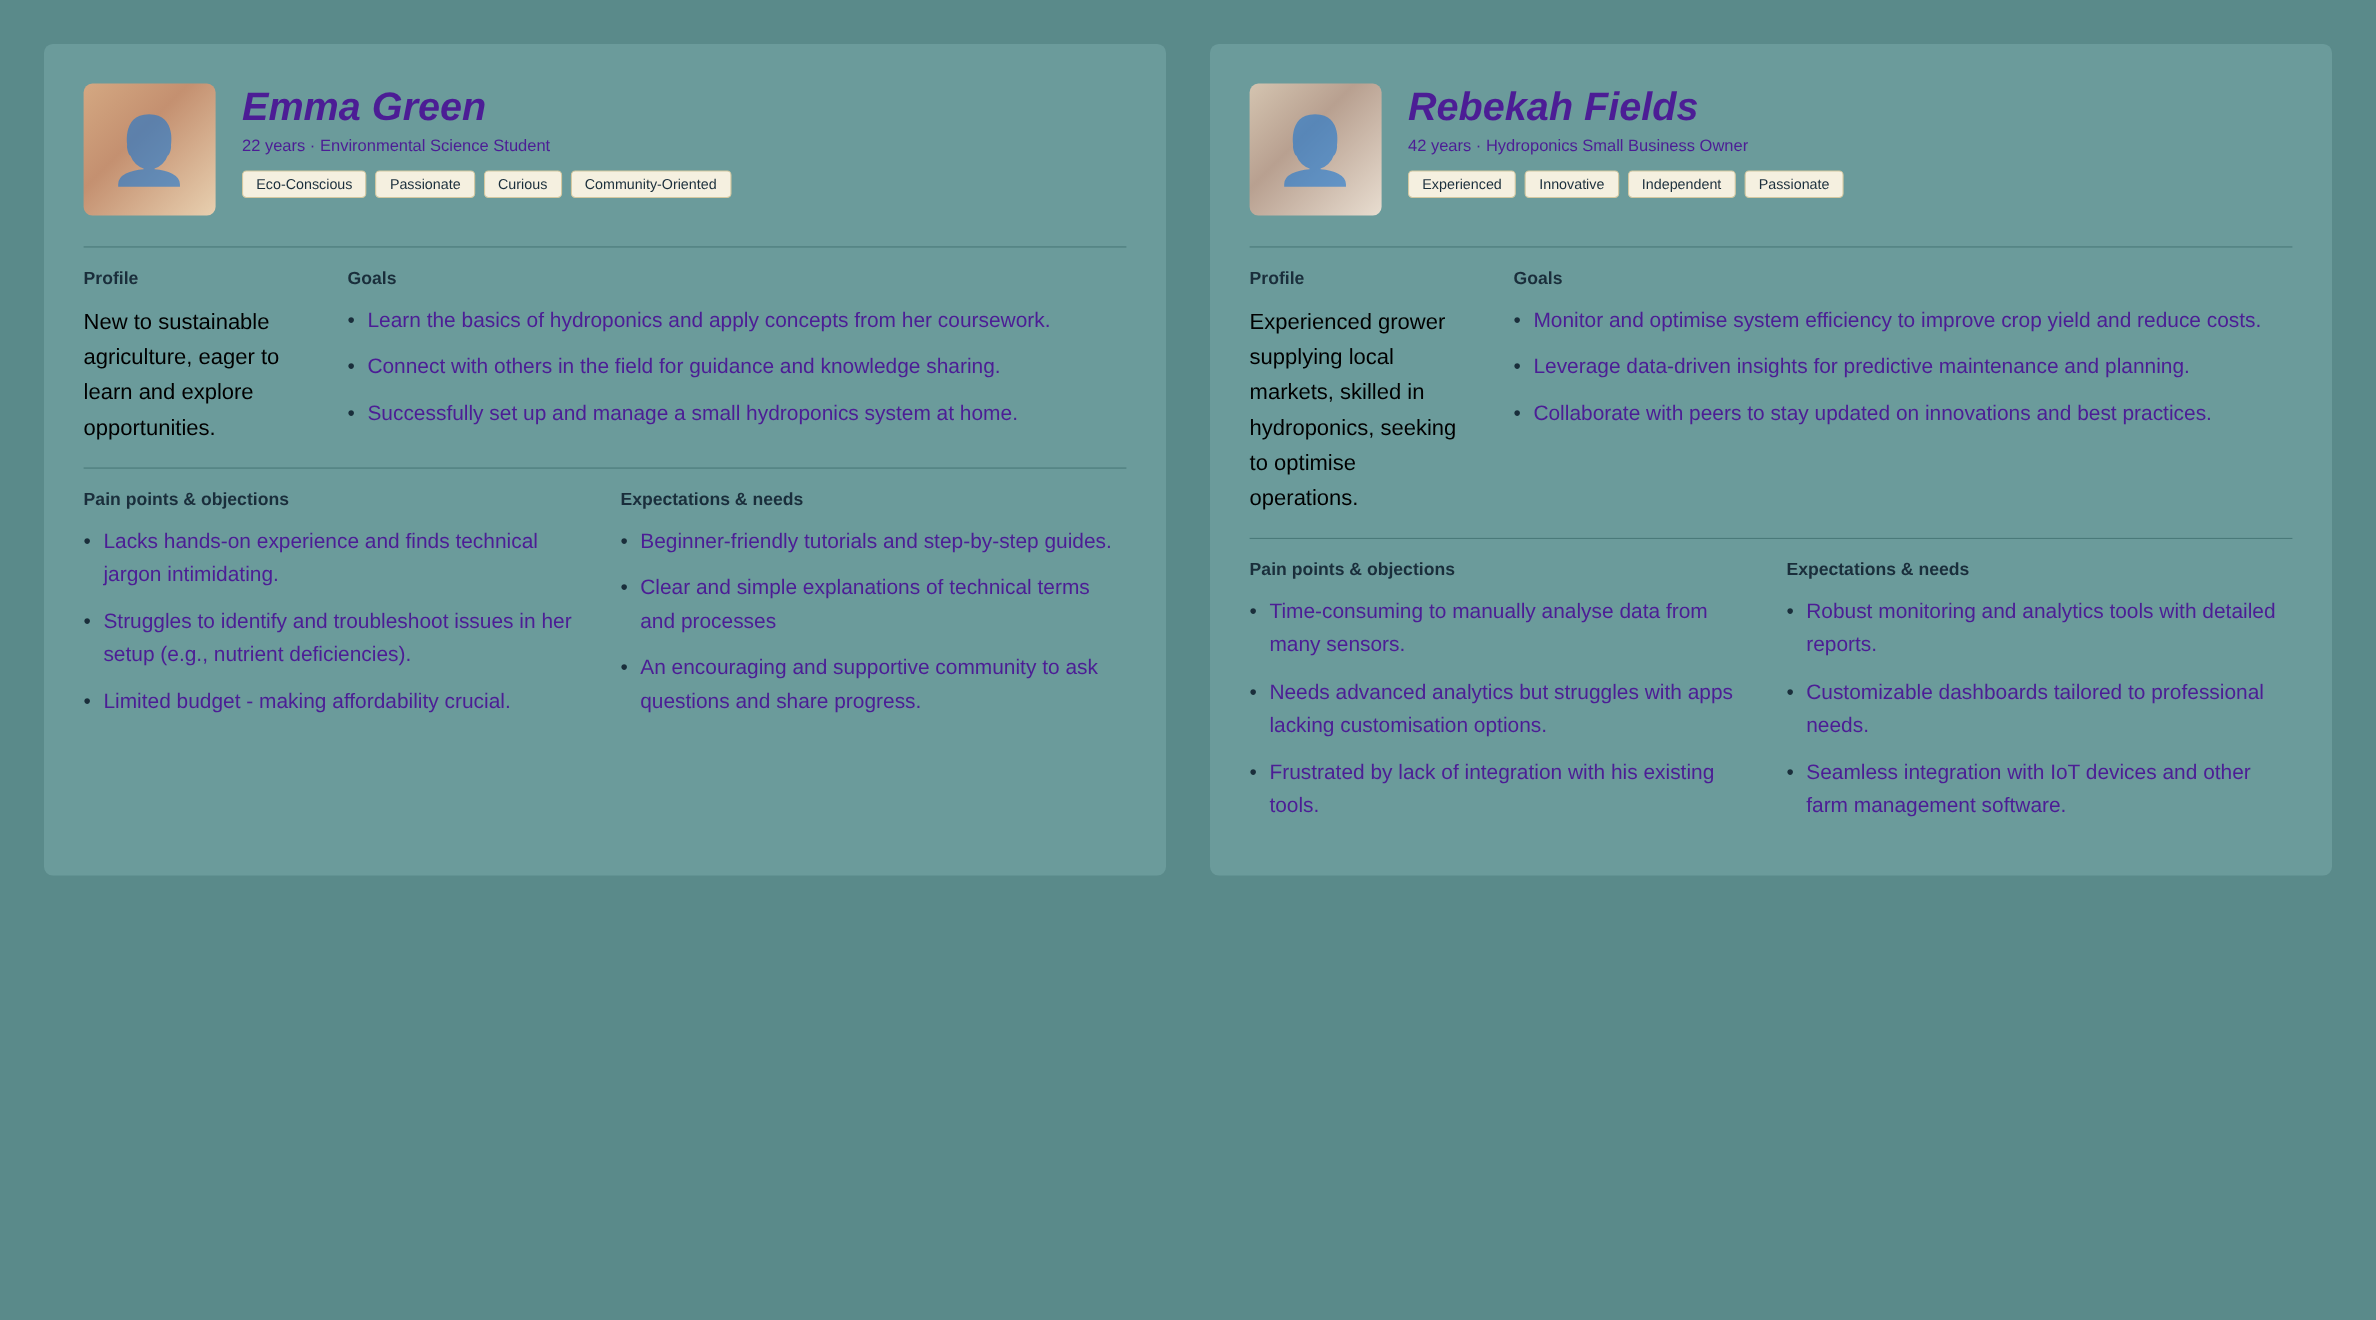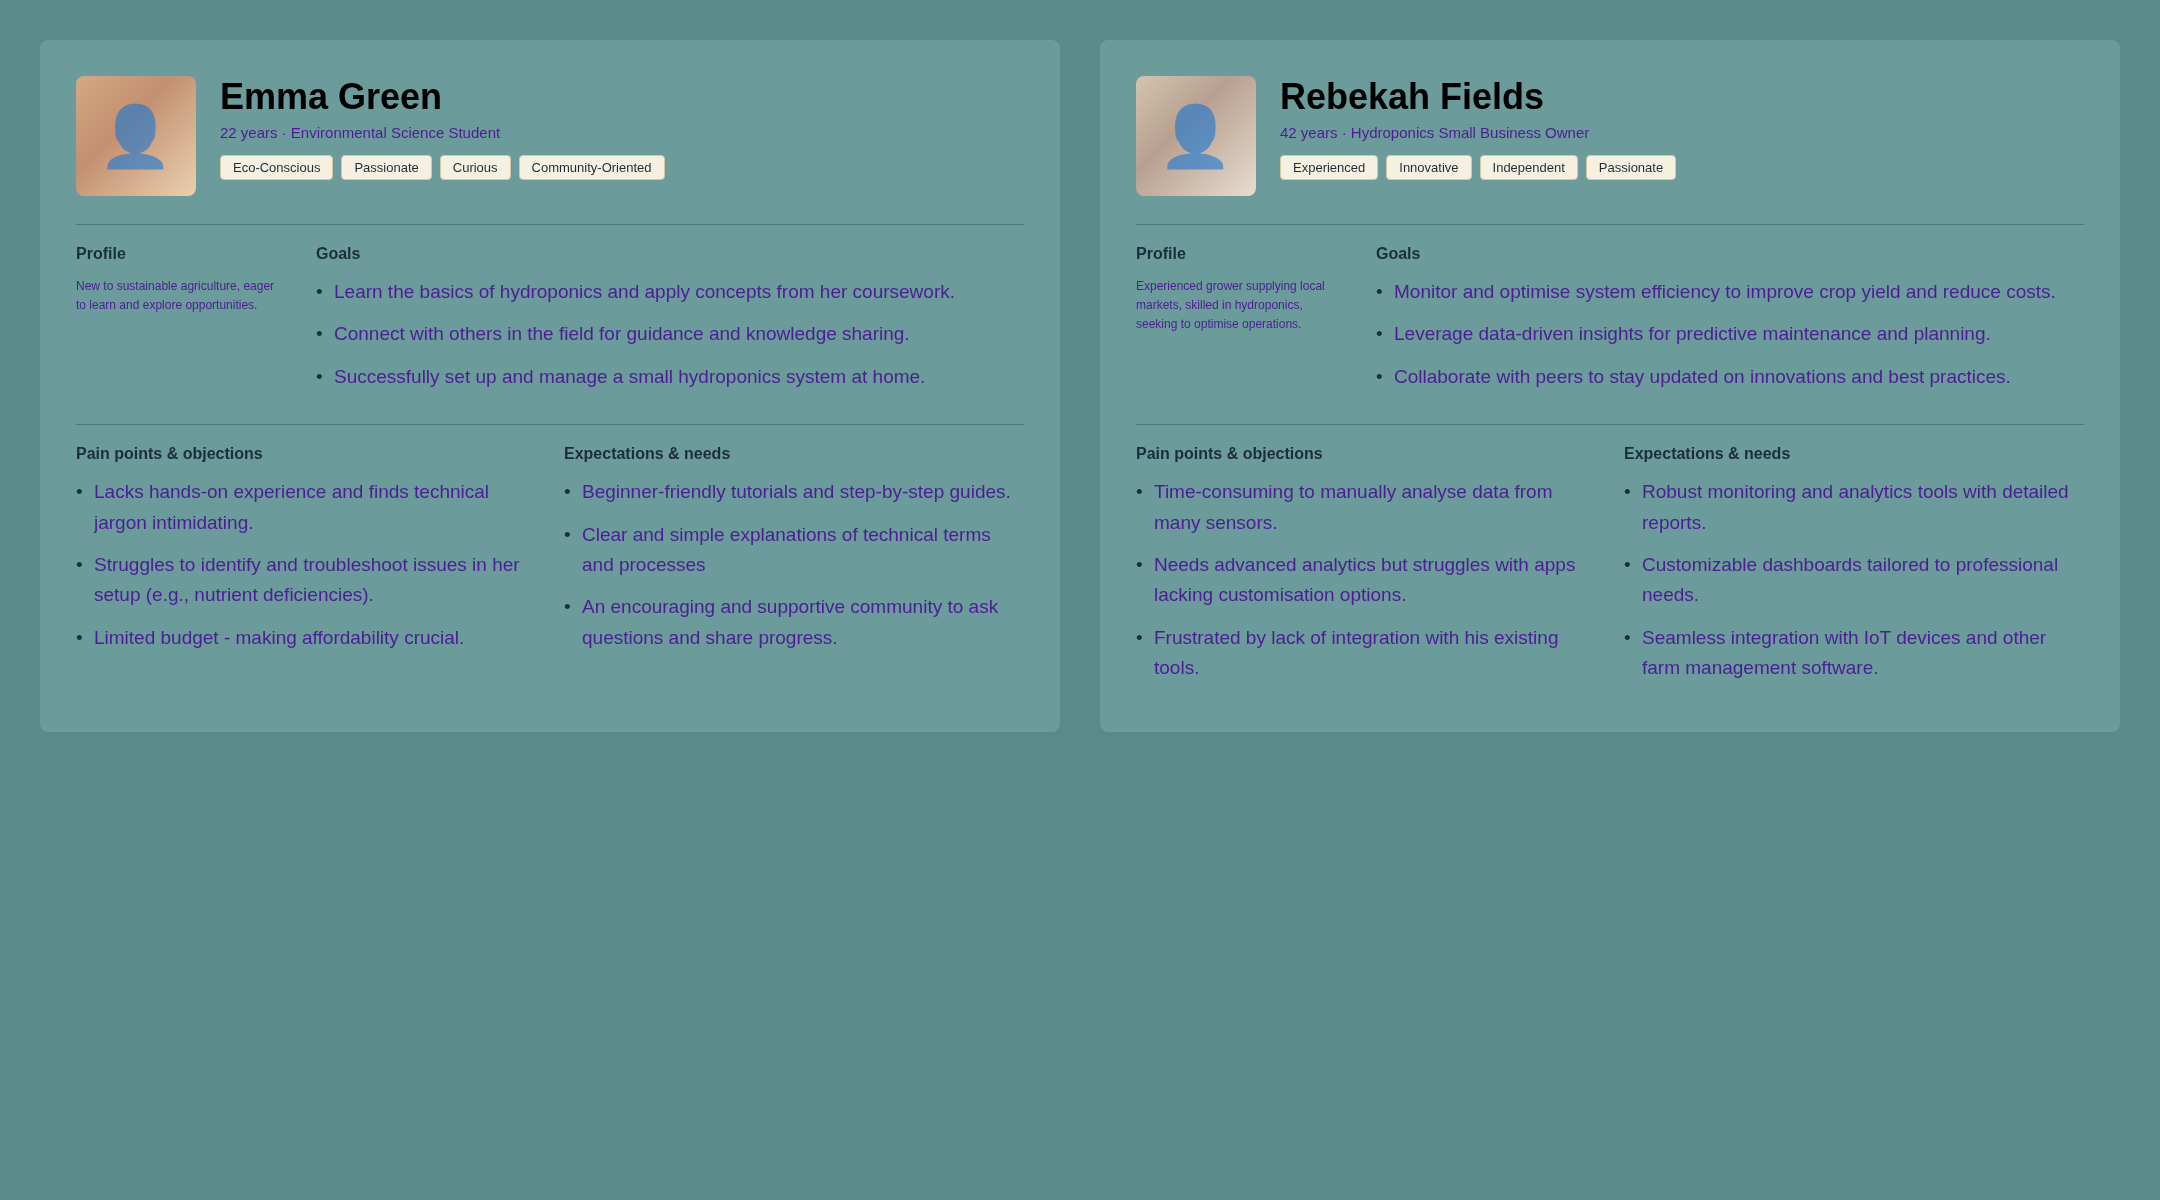--- a/index.html
+++ b/index.html
@@ -45,22 +45,23 @@
       background: linear-gradient(135deg, #d4c4b0 0%, #b8a090 40%, #e8ddd0 100%);
     }
     .avatar-figure {
       font-size: 60px;
       opacity: 0.6;
     }
     .persona-info { flex: 1; }
     .persona-name {
       font-size: 36px;
       font-weight: 800;
-      color: #000000;
+      color: #4c1d95;
       margin-bottom: 6px;
+      font-style: italic;
     }
     .persona-role {
       font-size: 15px;
       color: #4c1d95;
       margin-bottom: 14px;
     }
     .tags {
       display: flex;
       gap: 8px;
       flex-wrap: wrap;
@@ -86,23 +87,23 @@
     .section {
       flex: 1;
     }
     .section-title {
       font-size: 16px;
       font-weight: 700;
       color: #1a2e3b;
       margin-bottom: 14px;
     }
     .profile-text {
-      font-size: 12px;
+      font-size: 20px;
       line-height: 1.6;
-      color: #4c1d95;
+      color: #000000;
     }
     .goals-list, .pain-list, .needs-list {
       list-style: none;
       padding: 0;
     }
     .goals-list li, .pain-list li, .needs-list li {
       font-size: 19px;
       line-height: 1.6;
       color: #4c1d95;
       padding-left: 18px;

